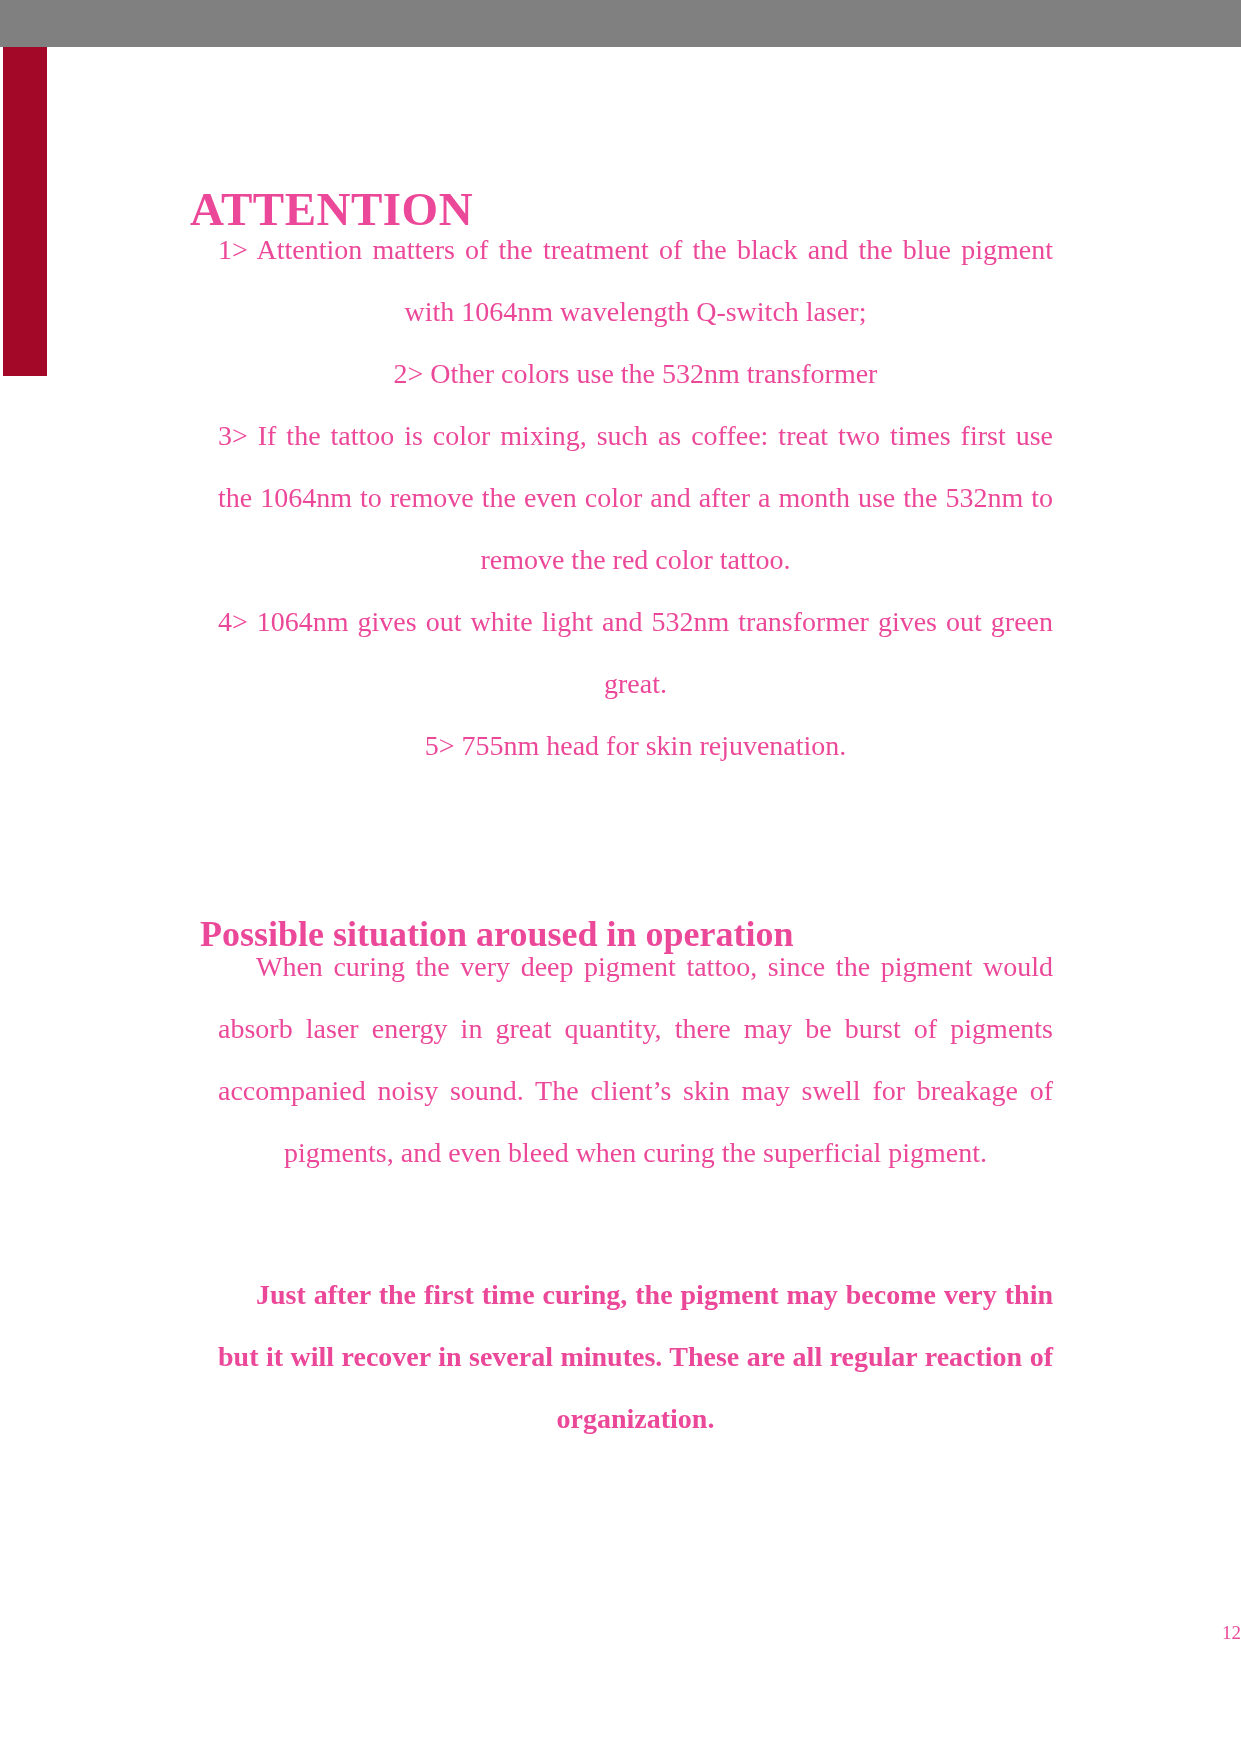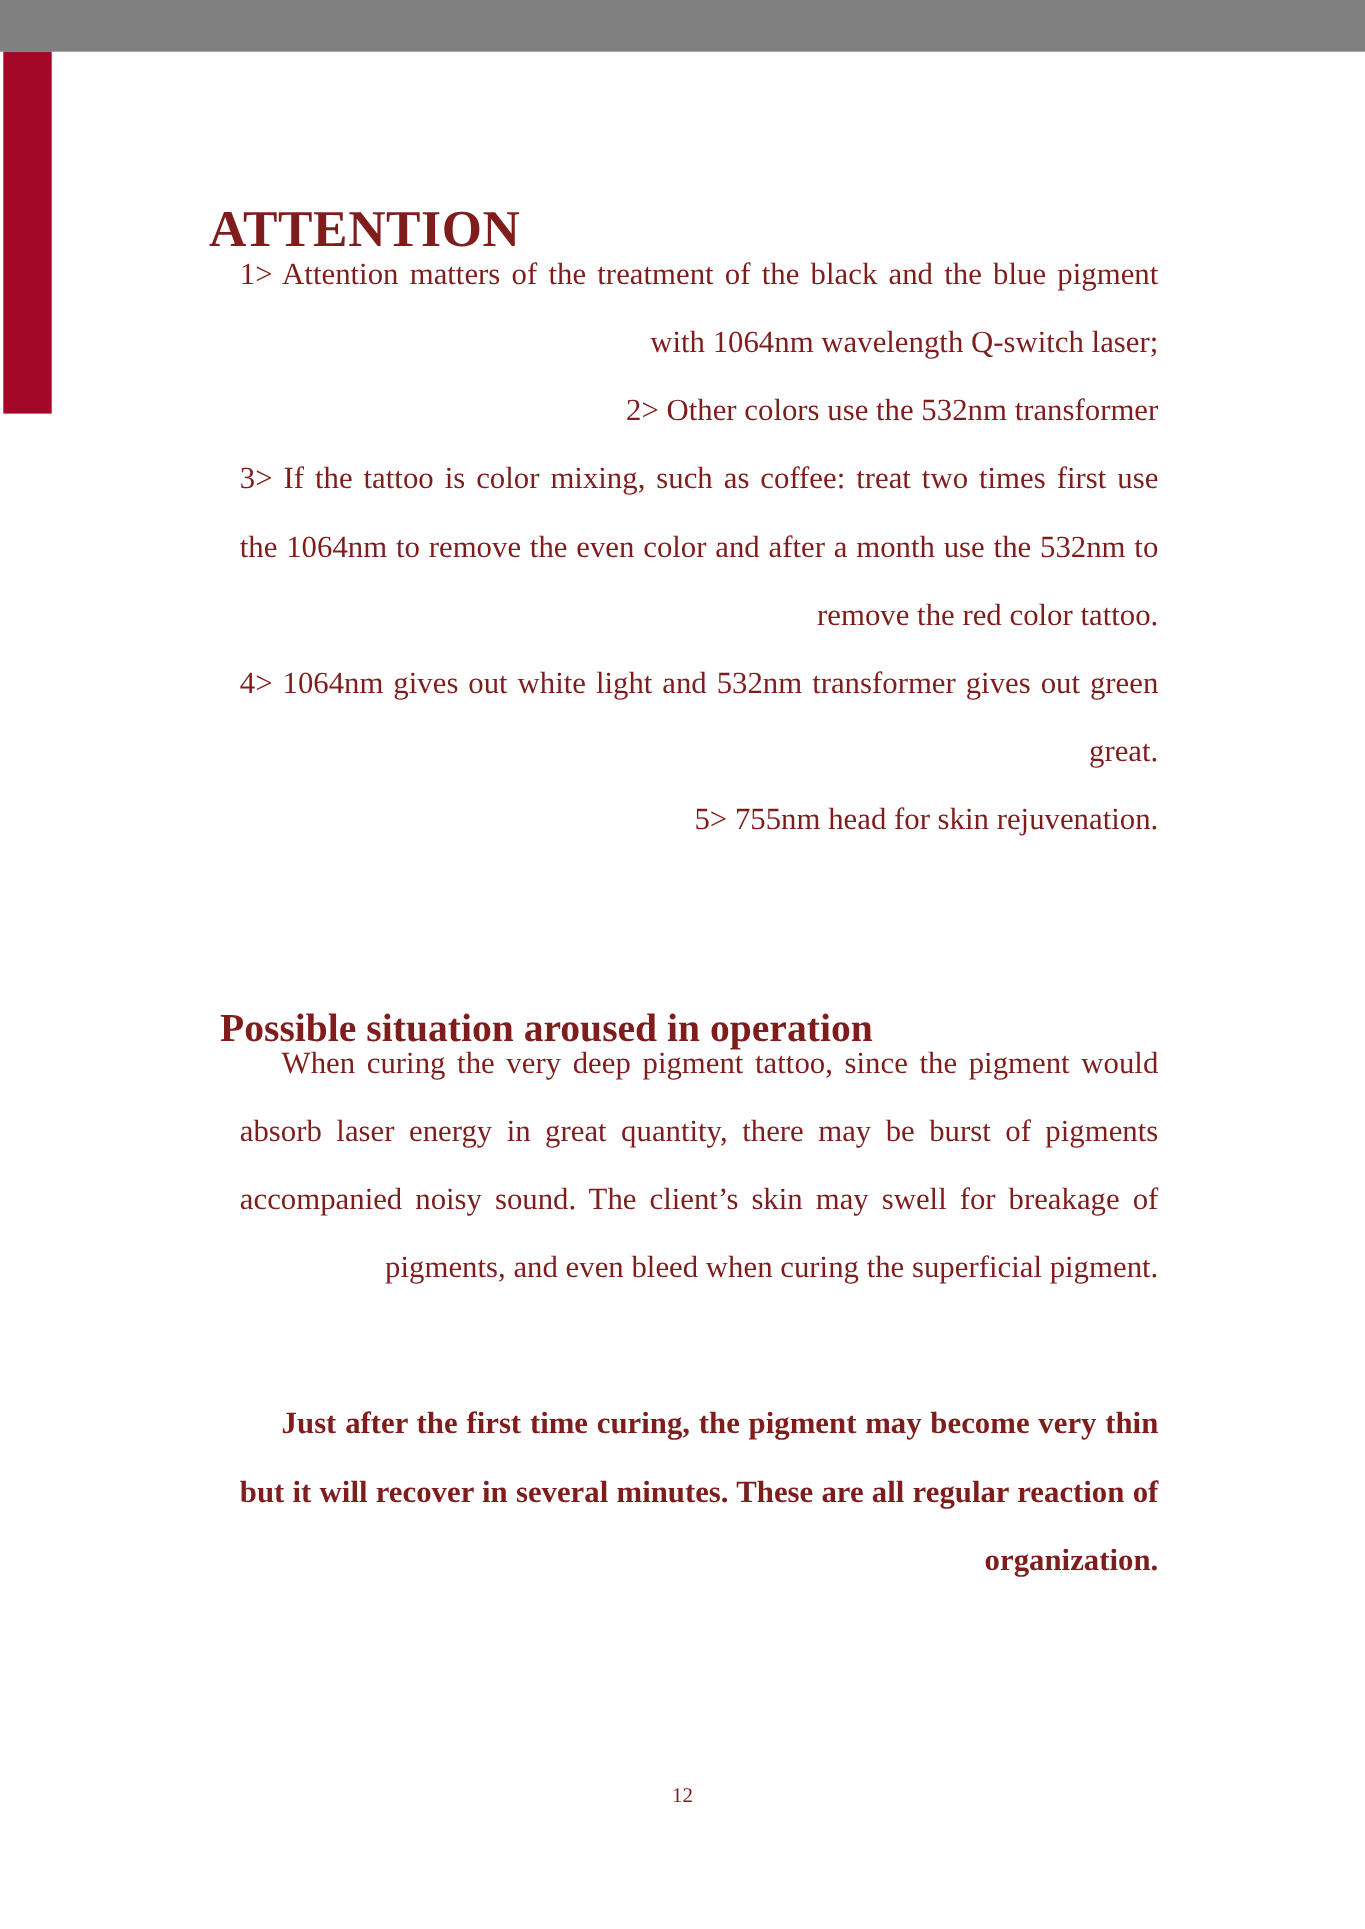--- a/index.html
+++ b/index.html
@@ -6,21 +6,21 @@
     margin: 0;
     padding: 0;
     background: #ffffff;
   }
   .page {
     position: relative;
     width: 1241px;
     height: 1754px;
     background: #ffffff;
     font-family: "Liberation Serif", "DejaVu Serif", serif;
-    color: #7f1d1d;
+    color: #ec4899;
     overflow: hidden;
   }
   .top-bar {
     position: absolute;
     left: 0;
     top: 0;
     width: 1241px;
     height: 47px;
     background: #808080;
   }
@@ -68,42 +68,42 @@
     font-size: 28px;
     white-space: nowrap;
     margin-left: 28px;
   }
   .line.just {
     white-space: normal;
     text-align: justify;
     text-align-last: justify;
   }
   .line.left {
-    text-align: right;
+    text-align: center;
   }
   .line.indent {
     text-indent: 38px;
   }
   .section-heading {
     position: absolute;
     left: 200px;
     top: 873px;
     width: 853px;
     height: 62px;
     line-height: 62px;
     font-size: 36px;
     font-weight: bold;
     white-space: nowrap;
   }
   .page-number {
     position: absolute;
     left: 0;
     top: 1620px;
     width: 1241px;
-    text-align: center;
+    text-align: right;
     font-size: 19px;
     line-height: 26px;
   }
 </style>
 </head>
 <body>
 
 <div class="page">
 
   <div class="top-bar"></div>

